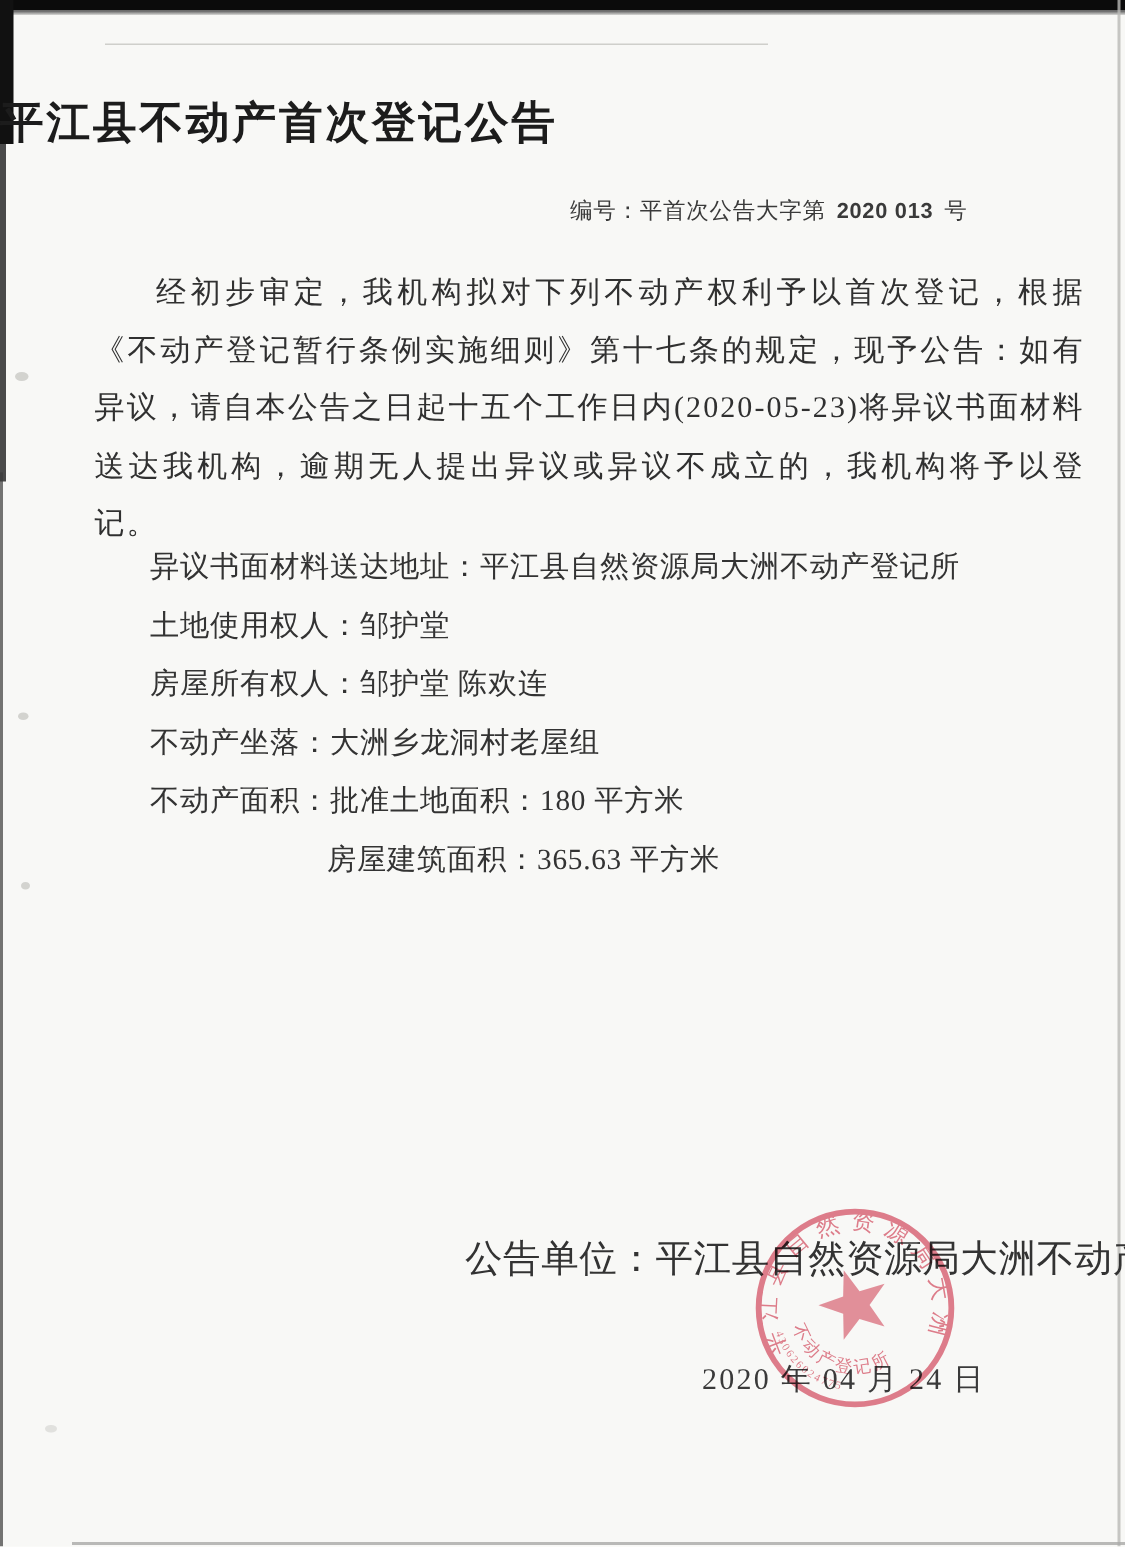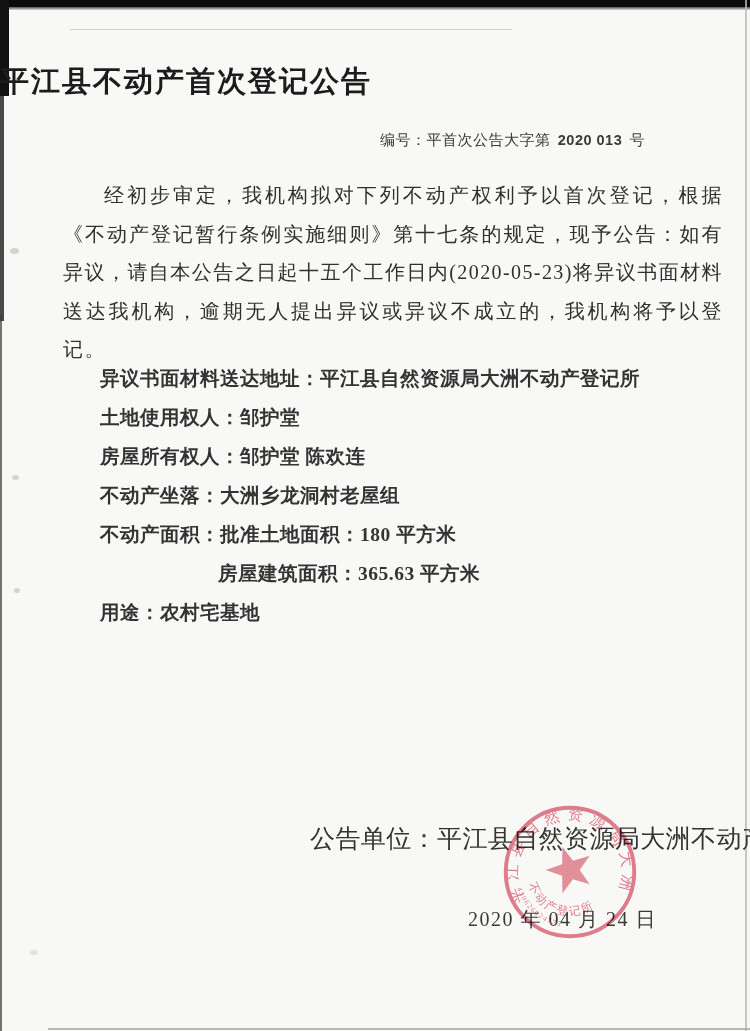--- a/index.html
+++ b/index.html
@@ -35,21 +35,21 @@
   }
   .doc-number .num{
     font-family:"Liberation Sans","DejaVu Sans",sans-serif;
     font-weight:bold;font-size:14.5px;padding:0 3px;margin-top:36px;
   }
   .body-par{
     left:63px;top:176px;width:660px;
     font-size:20px;line-height:38.6px;letter-spacing:1.4px;
     text-align:justify;text-indent:2.05em;color:#303030;
   }
-  .info-list{left:100px;top:359px;width:620px;font-size:19.5px;letter-spacing:.5px;color:#333;font-weight:bold;}
+  .info-list{left:100px;top:359px;width:620px;font-size:19.5px;letter-spacing:.5px;color:#333;}
   .info-row{height:39px;line-height:39px;white-space:nowrap;}
   .info-row.sub{padding-left:118px;}
   .issuer-line{
     left:310px;top:822px;font-size:25px;letter-spacing:.4px;color:#333;white-space:nowrap;
   }
   .date-line{
     left:468px;top:906px;font-size:20px;letter-spacing:1.5px;color:#3a3a3a;white-space:nowrap;
   }
   .seal{
     left:497px;top:798px;width:146px;height:148px;
@@ -96,23 +96,20 @@
   </div>
   <div class="info-row">
     <span>不动产坐落：</span><span>大洲乡龙洞村老屋组</span>
   </div>
   <div class="info-row">
     <span>不动产面积：</span><span>批准土地面积：180 平方米</span>
   </div>
   <div class="info-row sub">
     <span>房屋建筑面积：365.63 平方米</span>
   </div>
-  <div class="info-row">
-    <span>用途：</span><span>农村宅基地</span>
-  </div>
 </div>
 
 <div class="abs issuer-line">
   <span>公告单位：</span><span>平江县自然资源局大洲不动产登记所</span>
 </div>
 
 <div class="abs date-line">2020 年 04 月 24 日</div>
 
 <div class="abs seal">
   <svg viewBox="0 0 150 150">

